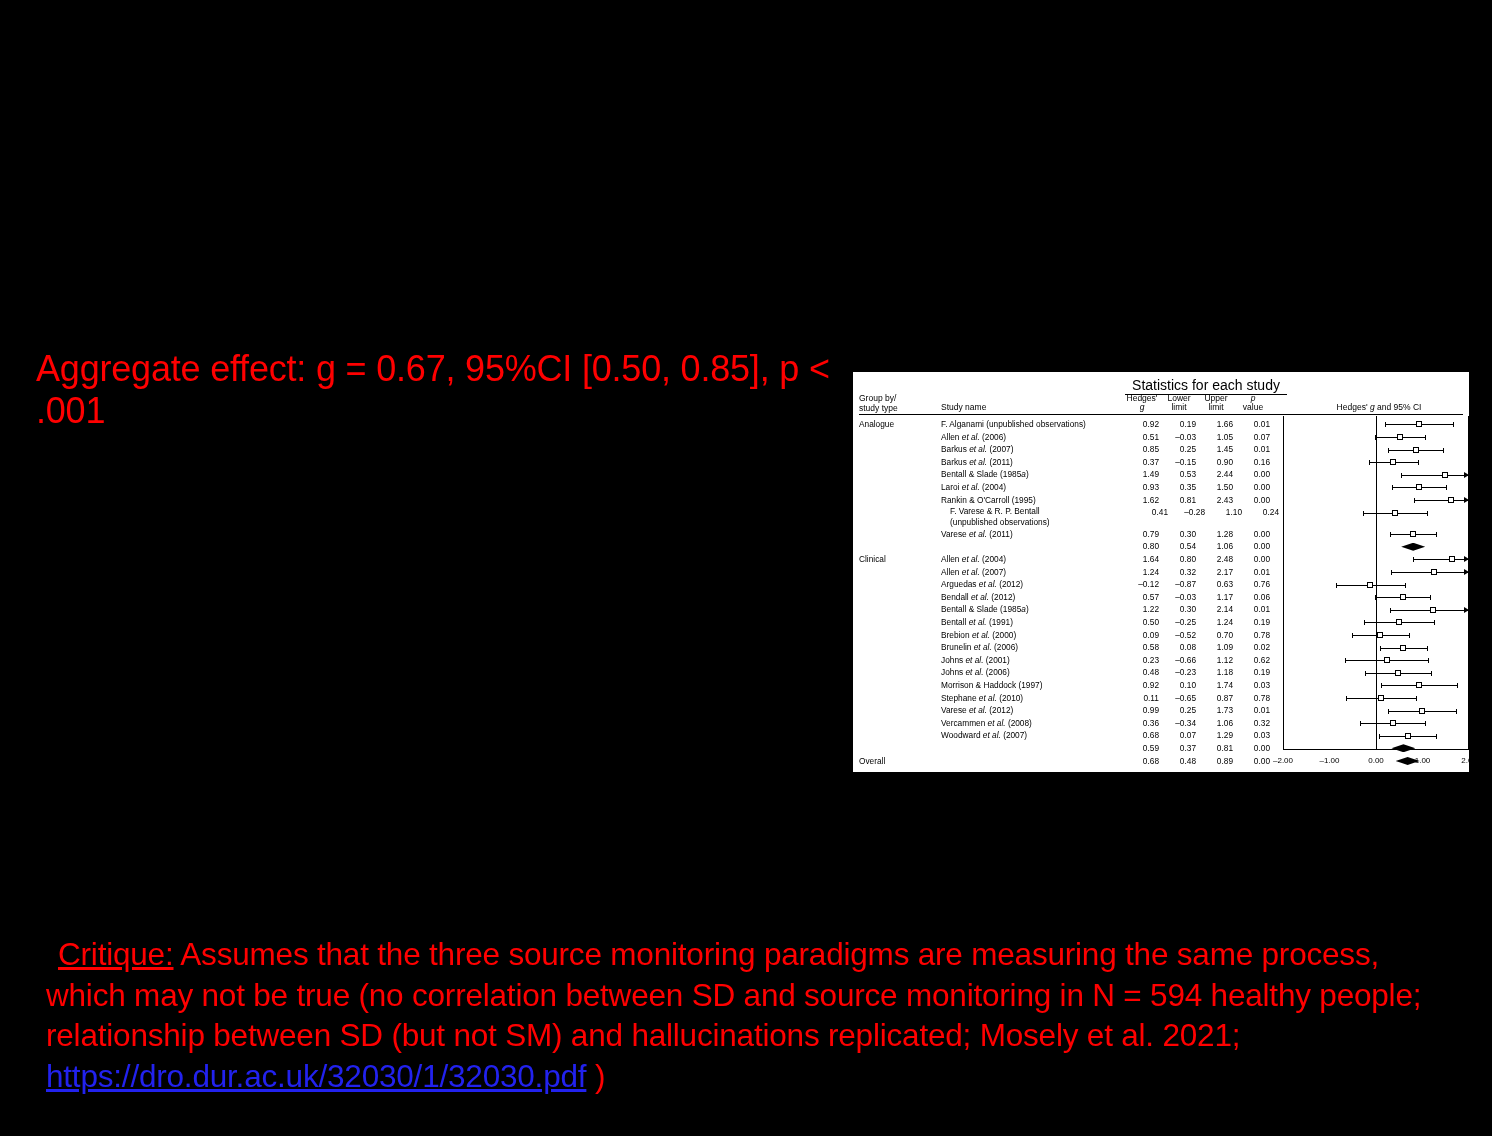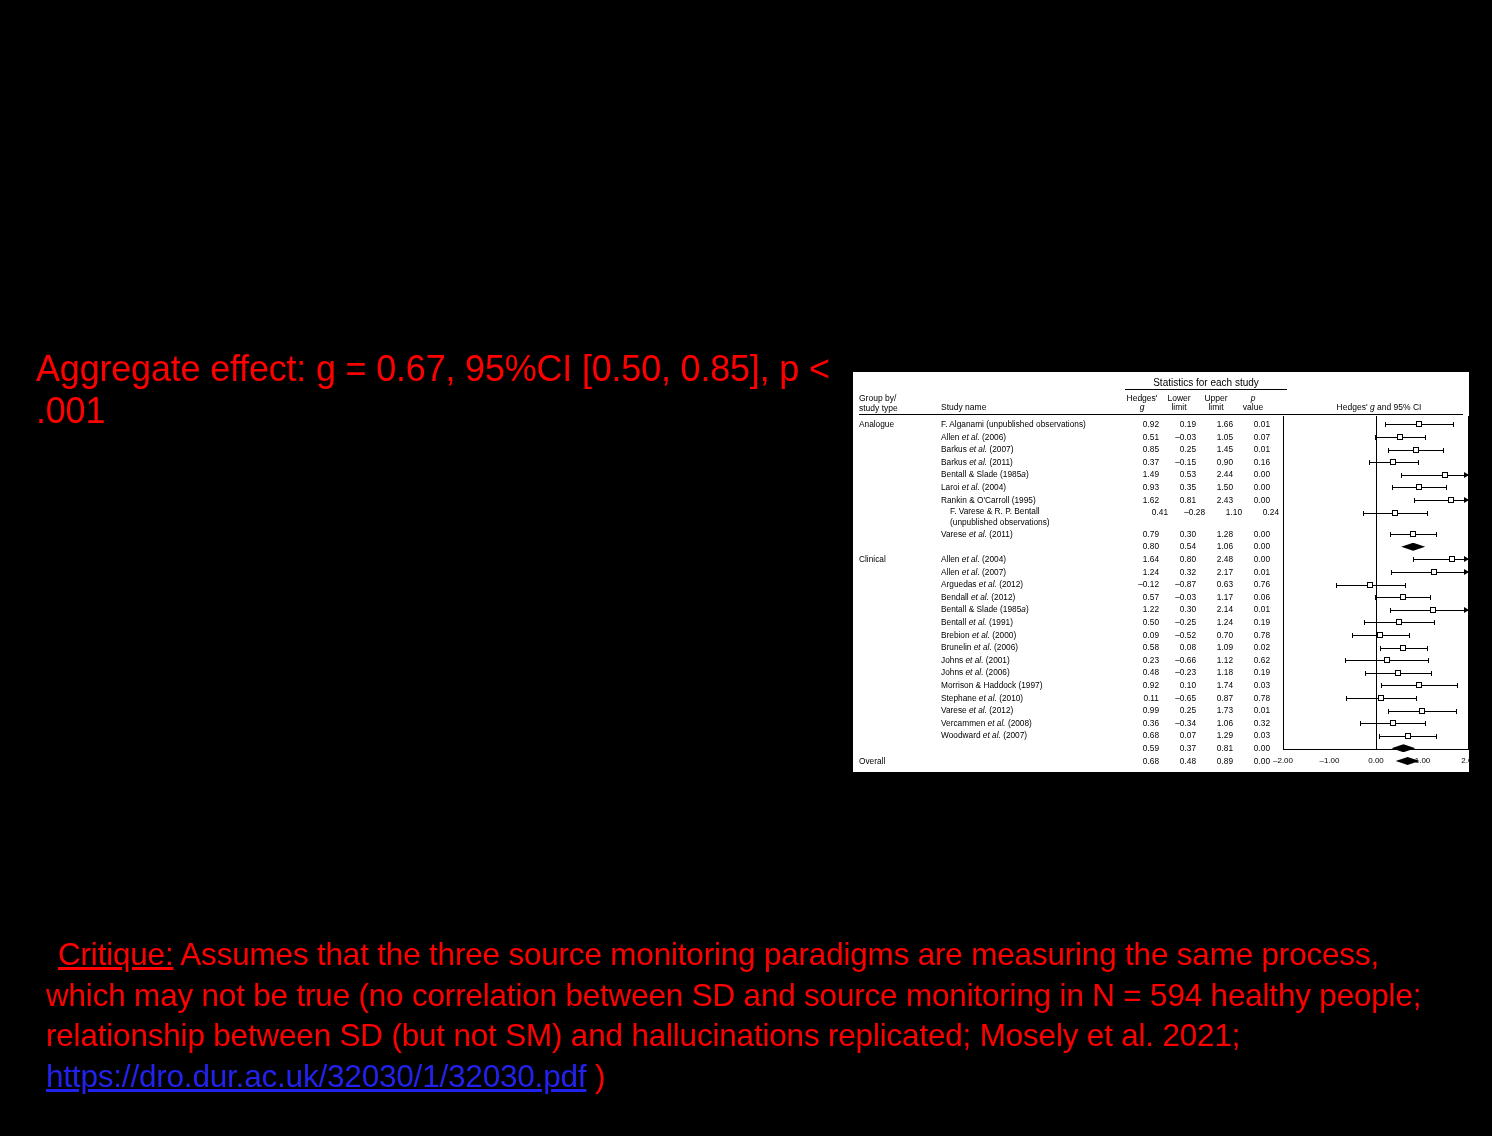--- a/index.html
+++ b/index.html
@@ -75,21 +75,21 @@
     height: 100%;
     font-family: "Liberation Sans", sans-serif;
     color: #000;
   }
   .stat-header-box {
     position: absolute;
     left: 272px;
     top: 5px;
     width: 162px;
     text-align: center;
-    font-size: 10px;
+    font-size: 14px;
   }
   .stat-header-box .rule {
     border-bottom: 1px solid #000;
     margin-top: 1px;
     width: 100%;
   }
   .hdr-rule-full {
     position: absolute;
     left: 6px;
     right: 6px;

